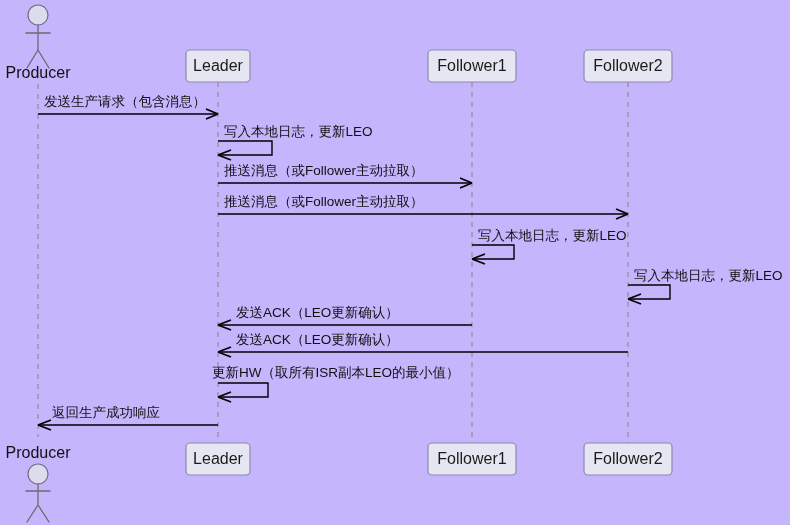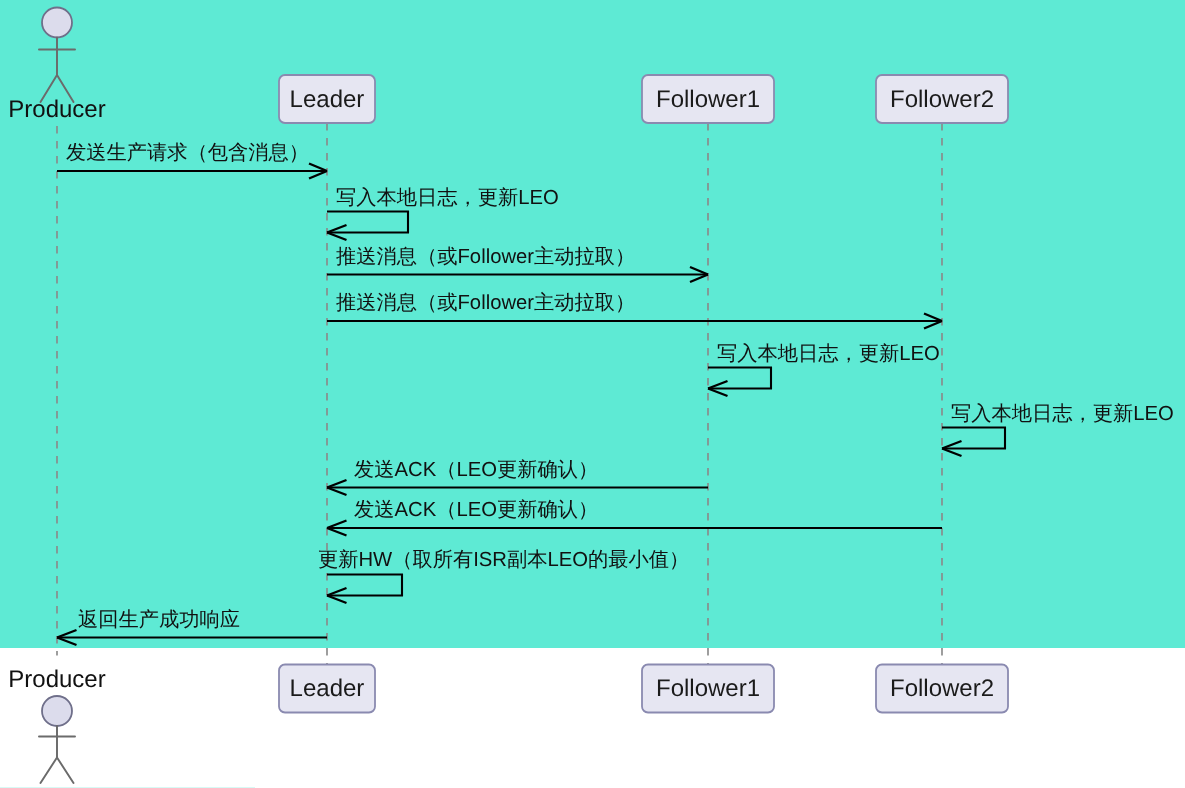--- a/index.html
+++ b/index.html
@@ -9,22 +9,22 @@
   }
   body {
     width: 790px;
     height: 525px;
     overflow: hidden;
     font-family: "Liberation Sans", "DejaVu Sans", sans-serif;
   }
   #diagram-root {
     position: relative;
     width: 790px;
-    height: 432px;
-    background: #5eead4;
+    height: 525px;
+    background: #c4b5fd;
   }
   svg#seq {
     display: block;
     width: 790px;
     height: 525px;
   }
   .lifeline {
     stroke: #8a8a8a;
     stroke-width: 1.1;
     stroke-dasharray: 5 5;

